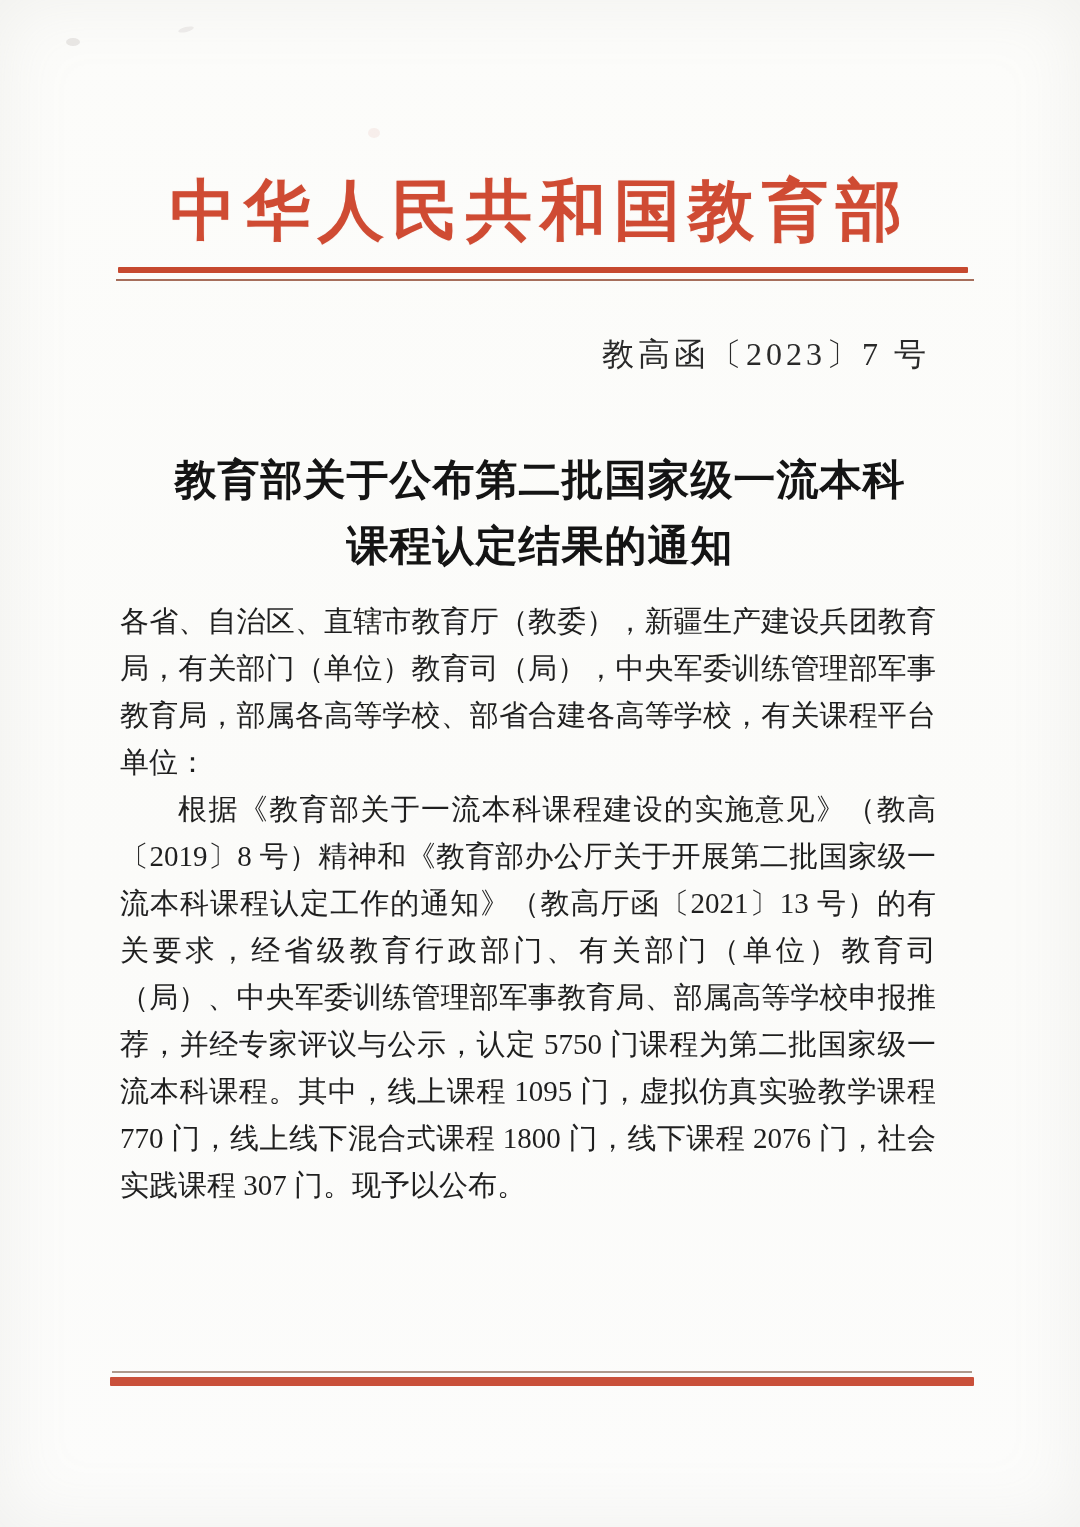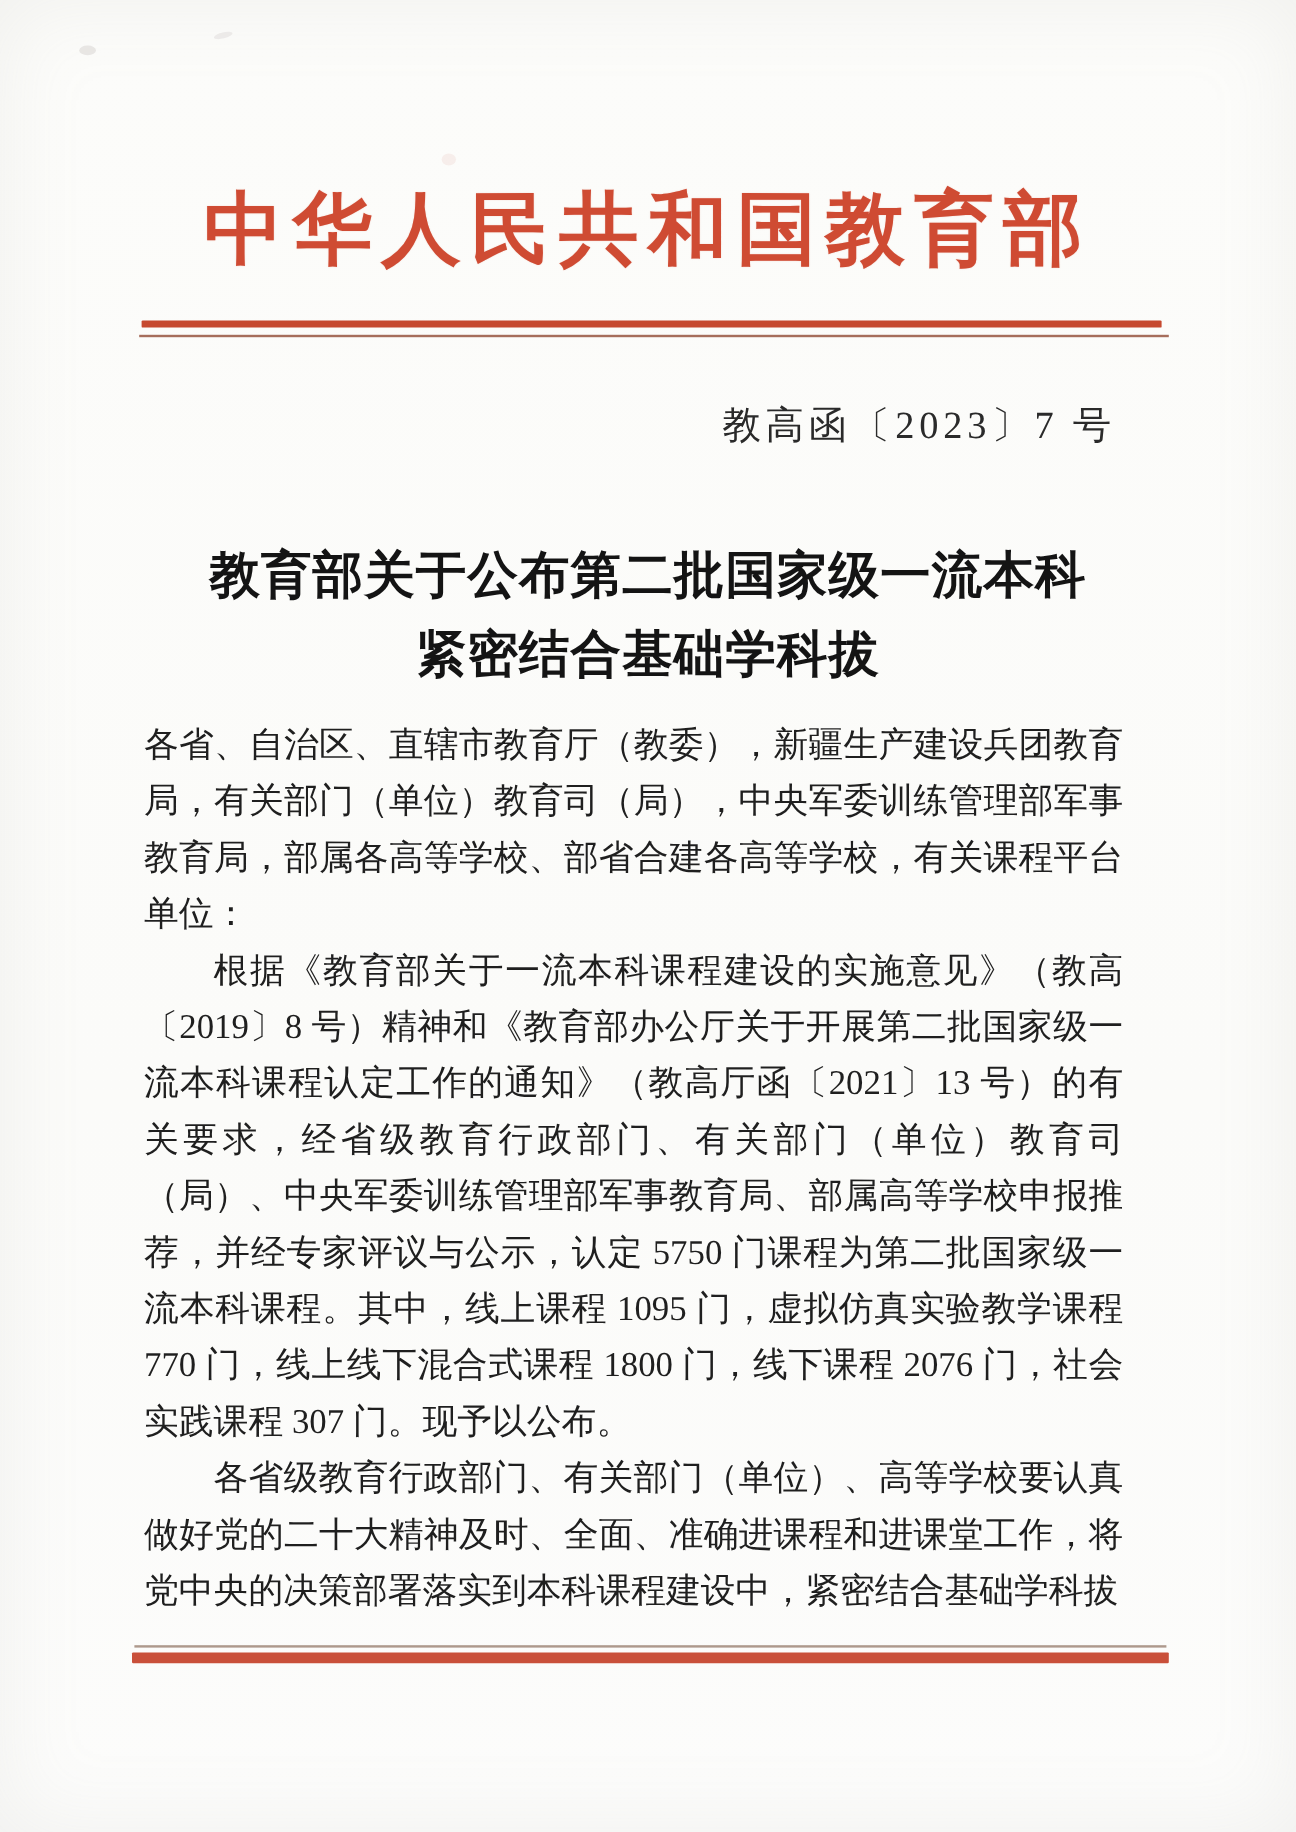--- a/index.html
+++ b/index.html
@@ -14,31 +14,32 @@
     margin: 0 auto;
     background: linear-gradient(180deg, #fcfcfa 0%, #fbfbf9 60%, #fcfcfb 100%);
     box-shadow: inset 0 0 70px rgba(170,168,160,0.14);
     overflow: hidden;
     font-family: "Liberation Serif", "DejaVu Serif", serif;
   }
 
   
   .letterhead {
     position: absolute;
-    top: 150px;
+    top: 174px;
     left: 0;
     width: 100%;
     text-align: center;
     font-size: 66px;
     line-height: 84px;
     font-weight: 700;
     letter-spacing: 8px;
     color: var(--letterhead-red, #cf4b33);
     text-shadow: 0 0 1px rgba(207,75,51,0.35);
     white-space: nowrap;
+    font-family: Liberation Mono, monospace;
   }
 
   
   .rule-thick {
     position: absolute;
     top: 267px;
     left: 118px;
     width: 850px;
     height: 6px;
     background: var(--rule-red, #c6492f);
@@ -147,25 +148,24 @@
 
   <div class="letterhead">中华人民共和国教育部</div>
 
   <div class="rule-thick"></div>
   <div class="rule-thin"></div>
 
   <div class="doc-number">教高函〔2023〕7 号</div>
 
   <h1 class="doc-title">
     <span class="title-line">教育部关于公布第二批国家级一流本科</span>
-    <span class="title-line">紧密结合基础学科拔</span>
+    <span class="title-line">课程认定结果的通知</span>
   </h1>
 
   <div class="body-text">
     <p class="para-addressee">各省、自治区、直辖市教育厅（教委），新疆生产建设兵团教育局，有关部门（单位）教育司（局），中央军委训练管理部军事教育局，部属各高等学校、部省合建各高等学校，有关课程平台单位：</p>
     <p class="para-indent">根据《教育部关于一流本科课程建设的实施意见》（教高〔2019〕8 号）精神和《教育部办公厅关于开展第二批国家级一流本科课程认定工作的通知》（教高厅函〔2021〕13 号）的有关要求，经省级教育行政部门、有关部门（单位）教育司（局）、中央军委训练管理部军事教育局、部属高等学校申报推荐，并经专家评议与公示，认定 5750 门课程为第二批国家级一流本科课程。其中，线上课程 1095 门，虚拟仿真实验教学课程 770 门，线上线下混合式课程 1800 门，线下课程 2076 门，社会实践课程 307 门。现予以公布。</p>
-    <p class="para-indent">各省级教育行政部门、有关部门（单位）、高等学校要认真做好党的二十大精神及时、全面、准确进课程和进课堂工作，将党中央的决策部署落实到本科课程建设中，紧密结合基础学科拔</p>
   </div>
 
   <div class="footer-rule-thin"></div>
   <div class="footer-rule-thick"></div>
 
 </div>
 
 </body></html>

